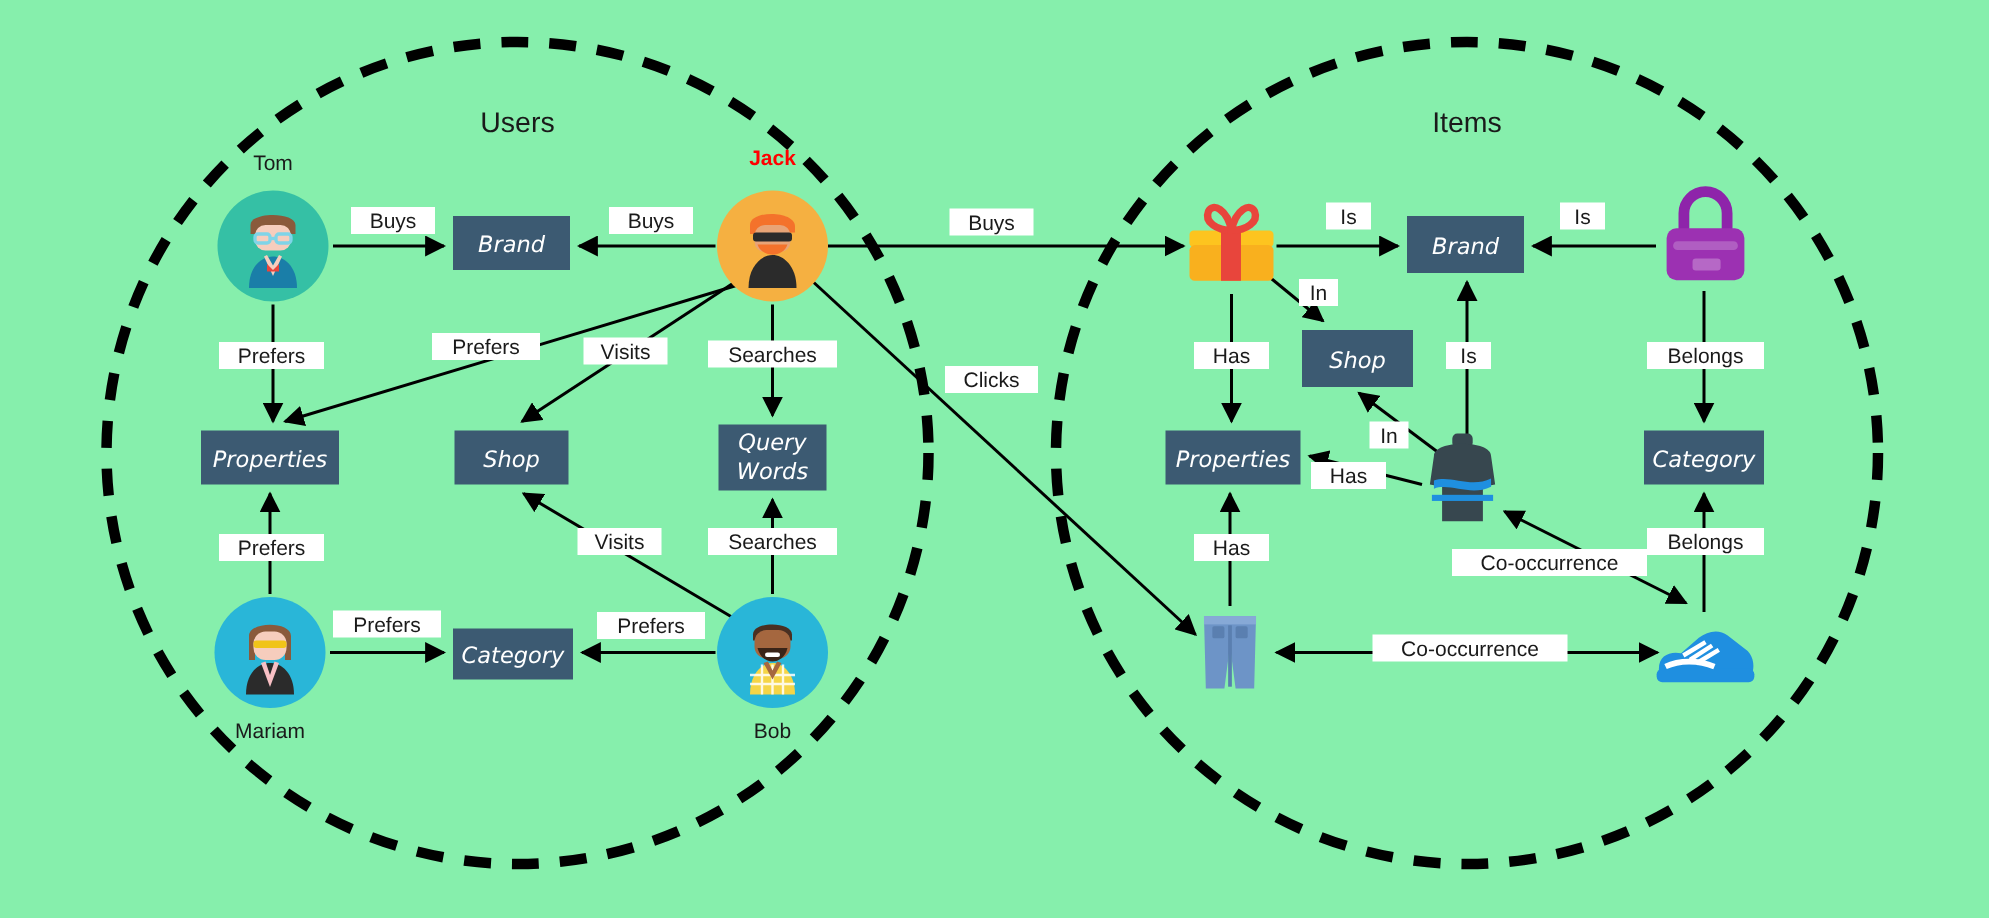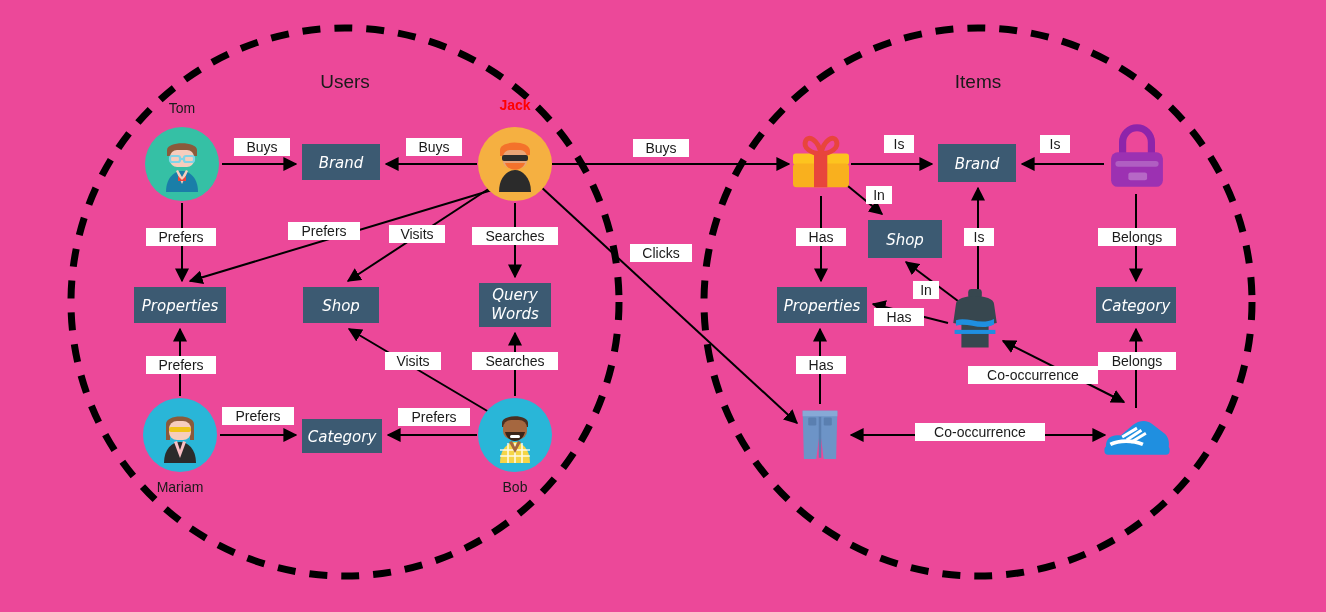--- a/index.html
+++ b/index.html
@@ -1,17 +1,17 @@
 <!DOCTYPE html>
 <html><head>
 <meta charset="utf-8">
 <style>
   html,body{margin:0;padding:0;background:#ffffff;}
   body{width:1326px;height:612px;overflow:hidden;font-family:"Liberation Sans",sans-serif;}
-  #stage{position:relative;width:1326px;height:612px;background:#ec4899;}
+  #stage{position:relative;width:1326px;height:612px;background:#86efac;}
   svg#canvas{position:absolute;left:0;top:0;width:1326px;height:612px;}
 
   .cluster-title{font-family:"Liberation Sans",sans-serif;font-size:19px;fill:#1a1a1a;text-anchor:middle;}
   .person-name{font-family:"Liberation Sans",sans-serif;font-size:14px;fill:#1a1a1a;text-anchor:middle;}
   .person-name.highlight{fill:#ff0000;font-weight:bold;}
   .edge-label{font-family:"Liberation Sans",sans-serif;font-size:14px;fill:#1a1a1a;text-anchor:middle;}
   .box-label{font-family:"DejaVu Sans",sans-serif;font-size:15px;fill:#ffffff;text-anchor:middle;font-style:italic;}
   .box-rect{fill:#3c5a72;}
   .edge{stroke:#000000;stroke-width:2;fill:none;}
   .cluster-ring{fill:none;stroke:#000000;stroke-width:7;stroke-dasharray:18 14;stroke-linecap:butt;}

